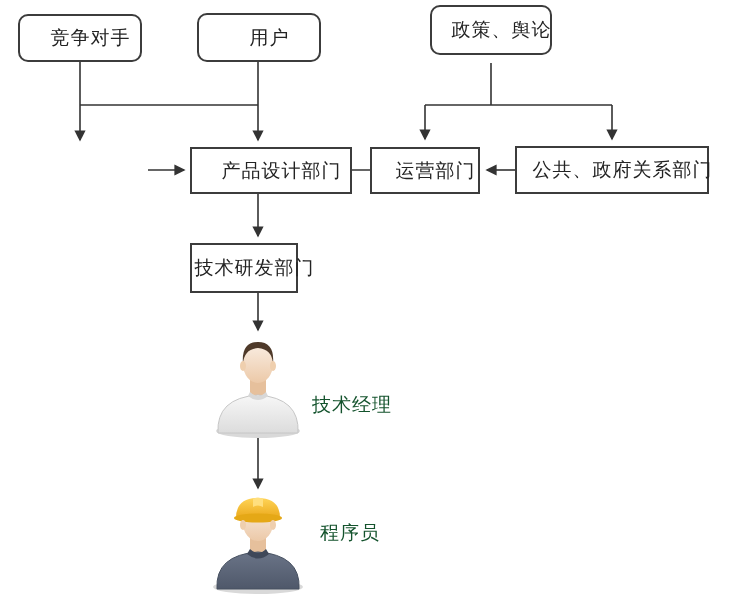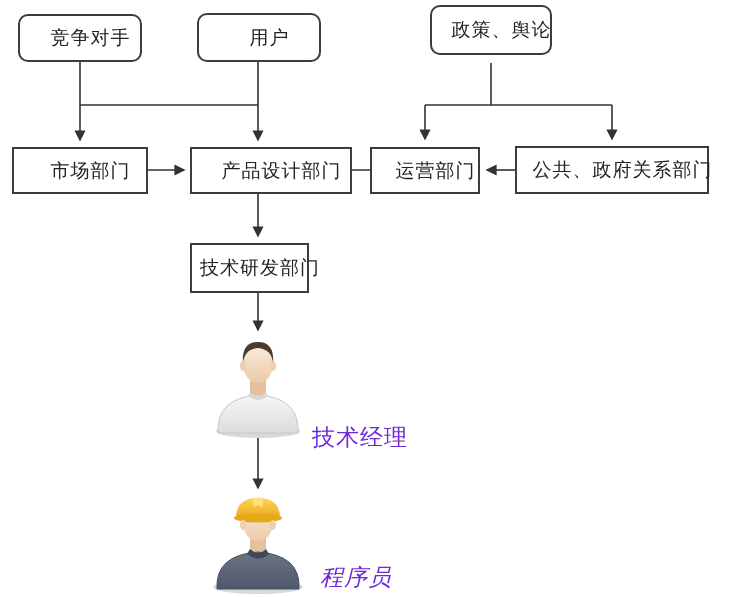--- a/index.html
+++ b/index.html
@@ -20,36 +20,36 @@
     letter-spacing:1px;
     white-space:nowrap;
     z-index:2;
     padding-left:21px;
   }
   .rounded{border-radius:10px;}
   #edges{position:absolute;left:0;top:0;z-index:1;}
   .person{position:absolute;z-index:2;}
   .person-label{
     position:absolute;
-    font-size:23px;color:#6d28d9;
-    letter-spacing:1px;z-index:2;white-space:nowrap;margin-top:30px;
+    font-size:19px;color:#14532d;
+    letter-spacing:1px;z-index:2;white-space:nowrap;
   }
   
   #n-competitors{left:18px;top:14px;width:124px;height:48px;}
   #n-users{left:197px;top:13px;width:124px;height:49px;}
   #n-policy{left:430px;top:5px;width:122px;height:50px;}
   #n-market{left:12px;top:147px;width:136px;height:47px;}
   #n-product{left:190px;top:147px;width:162px;height:47px;}
   #n-operations{left:370px;top:147px;width:110px;height:47px;}
   #n-publicgov{left:515px;top:146px;width:194px;height:48px;}
-  #n-techrd{left:190px;top:243px;width:119px;height:50px;}
+  #n-techrd{left:190px;top:243px;width:108px;height:50px;}
   #p-manager{left:210px;top:340px;width:96px;height:100px;}
   #p-programmer{left:207px;top:495px;width:102px;height:100px;}
   #l-manager{left:312px;top:392px;}
-  #l-programmer{left:320px;top:532px;font-style:italic;}
+  #l-programmer{left:320px;top:520px;}
 </style>
 </head>
 <body>
 
 <div id="canvas">
 
   <svg id="edges" width="740" height="597" viewBox="0 0 740 597">
     <defs>
       <marker id="arw" markerWidth="7" markerHeight="7" refX="6" refY="3.5" orient="auto">
         <path d="M0 0 L7 3.5 L0 7 Z" fill="#333333"></path>
@@ -69,21 +69,20 @@
       <path d="M258 194 V236" marker-end="url(#arw)"></path>
       <path d="M258 293 V330" marker-end="url(#arw)"></path>
       <path d="M258 438 V488" marker-end="url(#arw)"></path>
     </g>
   </svg>
 
   <div class="node rounded" id="n-competitors">竞争对手</div>
   <div class="node rounded" id="n-users">用户</div>
   <div class="node rounded" id="n-policy">政策、舆论</div>
 
-  <div class="node" id="n-market">市场部门</div>
   <div class="node" id="n-product">产品设计部门</div>
   <div class="node" id="n-operations">运营部门</div>
   <div class="node" id="n-publicgov">公共、政府关系部门</div>
 
   <div class="node" id="n-techrd">技术研发部门</div>
 
   <div class="person" id="p-manager">
     <svg width="96" height="100" viewBox="0 0 96 100">
       <defs>
         <linearGradient id="shirtM" x1="0" y1="0" x2="0" y2="1">

